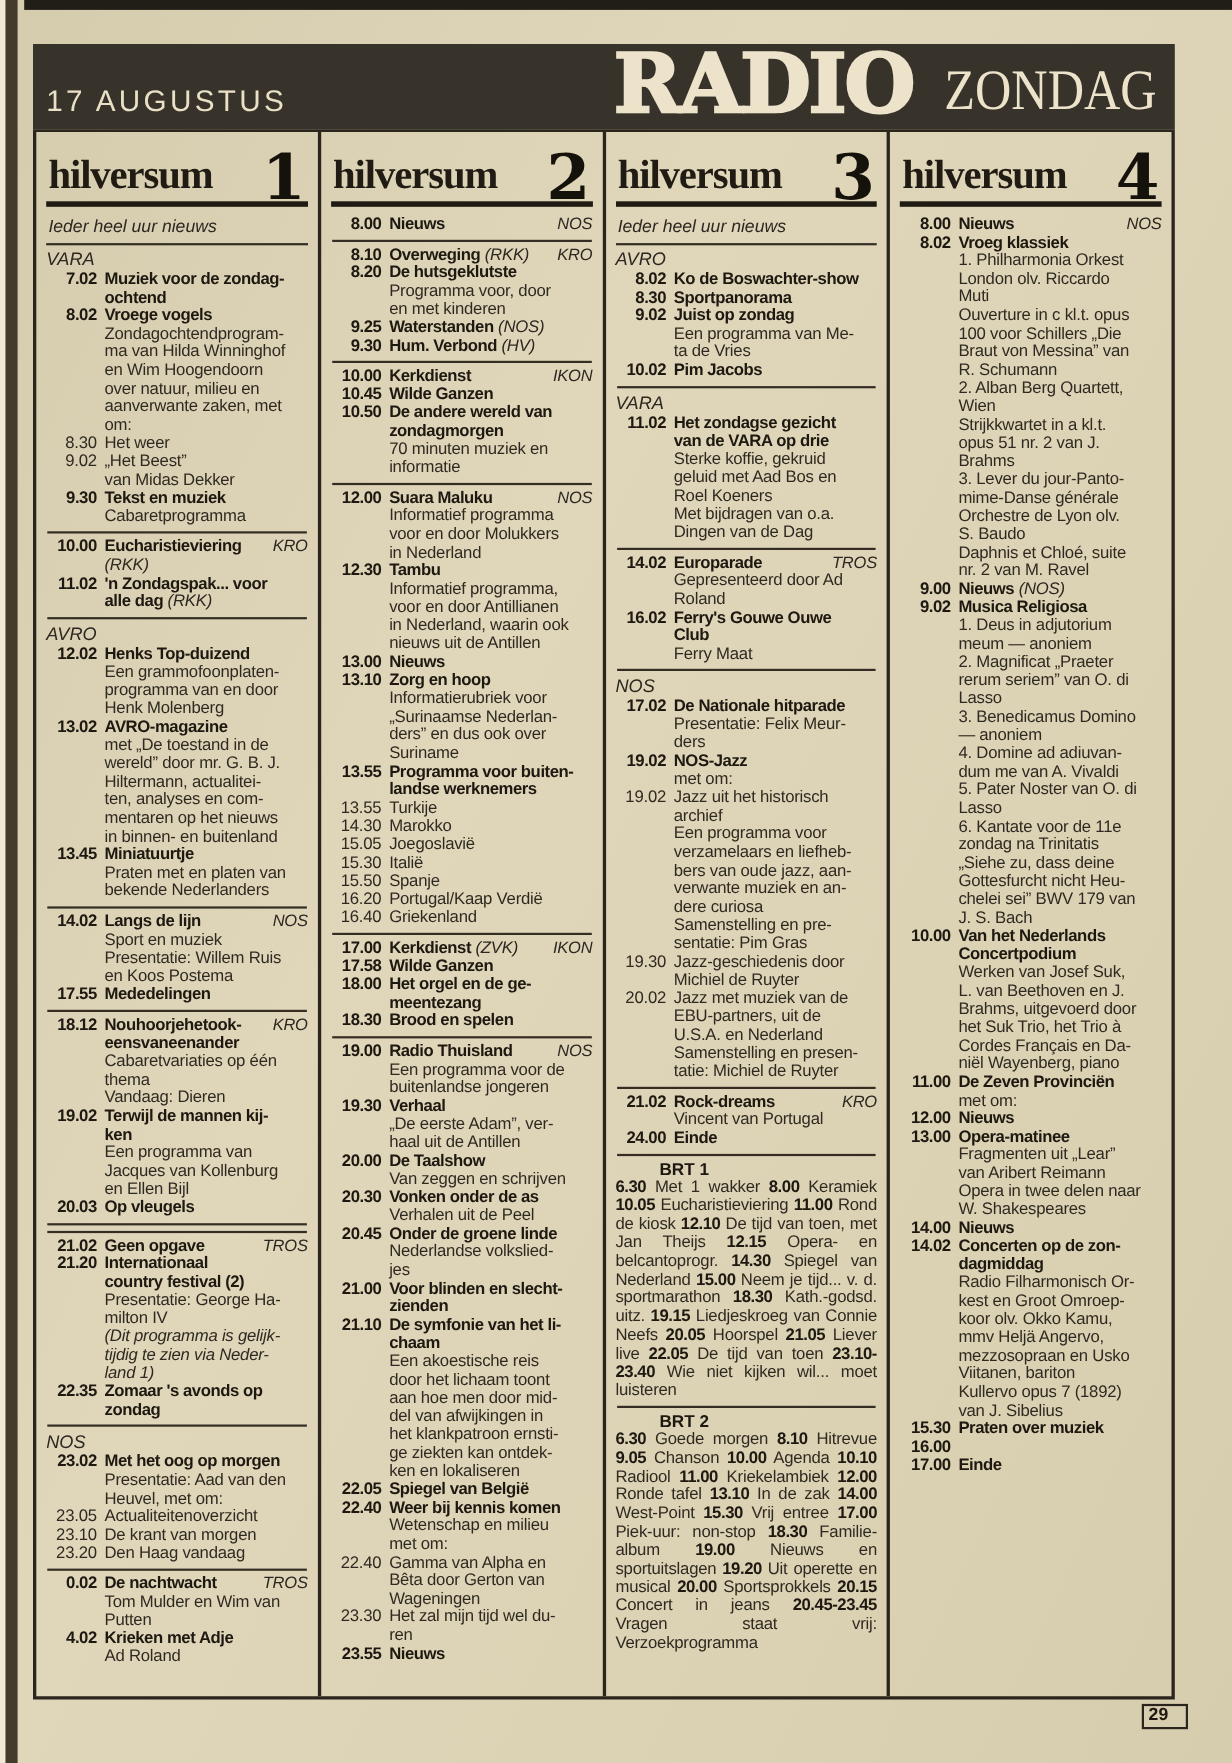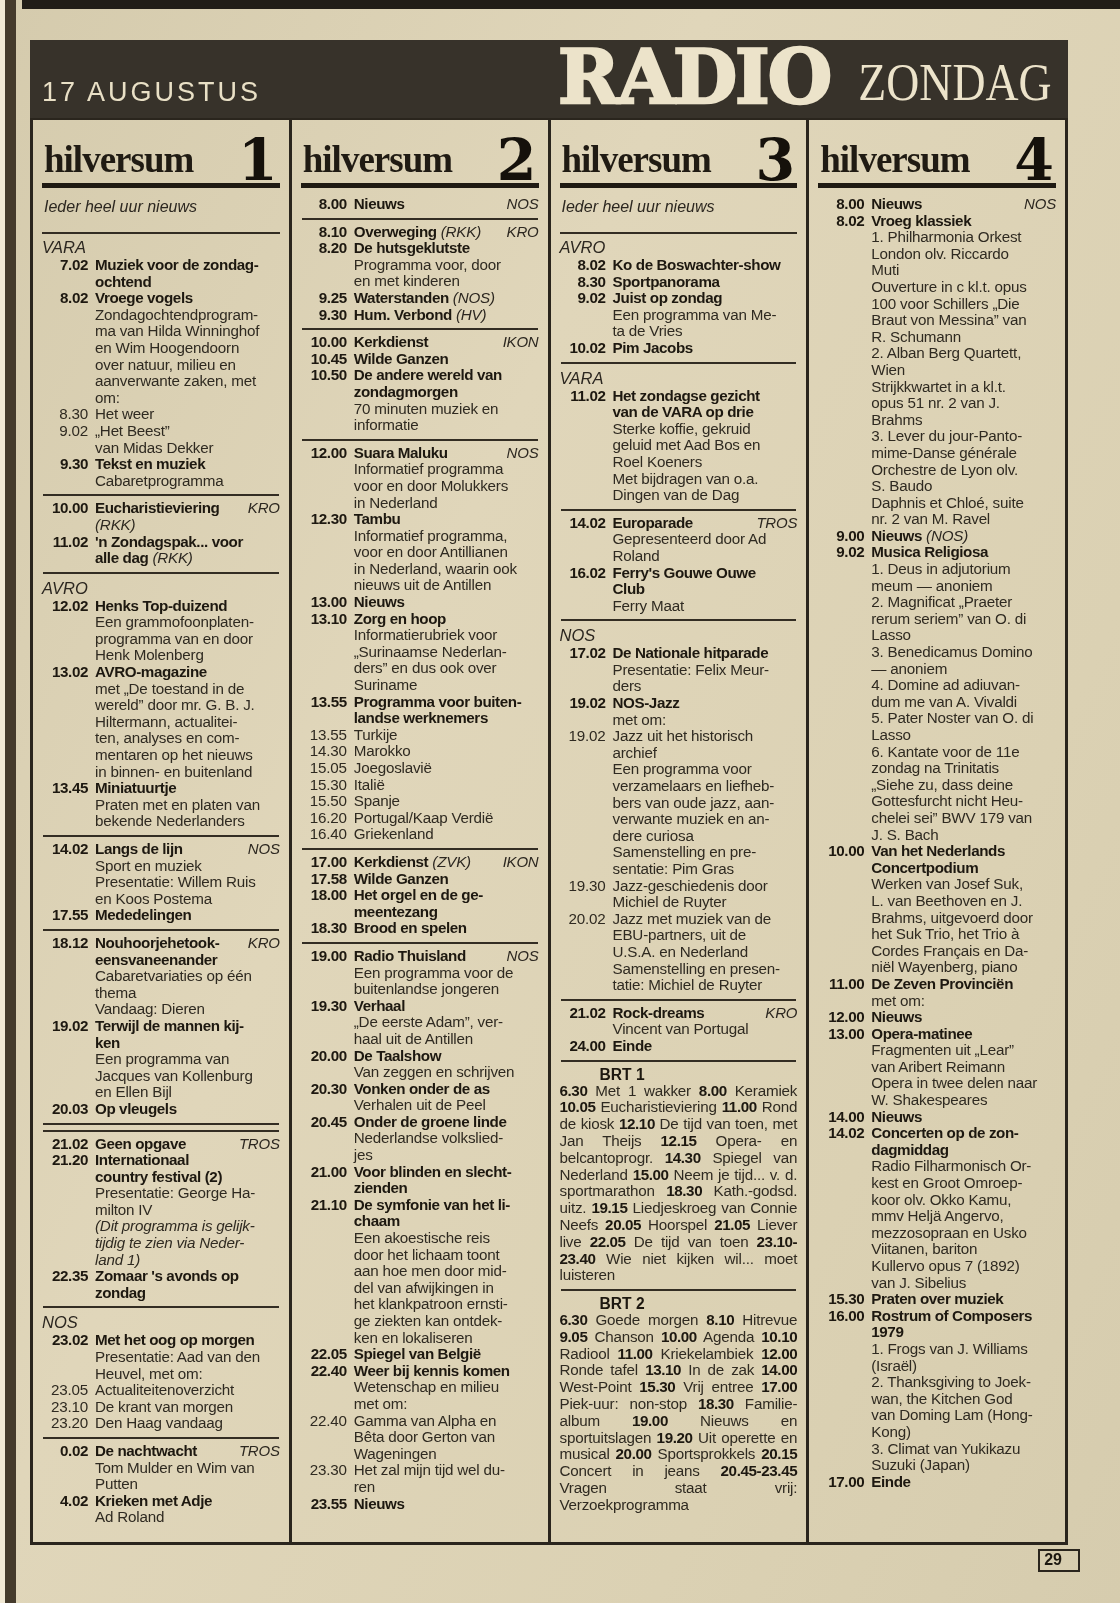--- a/index.html
+++ b/index.html
@@ -34,34 +34,34 @@
     transform:scaleX(0.88);transform-origin:right bottom;letter-spacing:0px;
   }
 
   .grid{
     display:flex;height:1427px;border:3px solid #2a251d;border-top-width:2px;
   }
   .col{flex:1 1 0;padding:0 9px;overflow:hidden;}
   .col + .col{border-left:3px solid #2a251d;}
 
   .st-head{
-    display:flex;justify-content:space-between;align-items:center;
+    display:flex;justify-content:space-between;align-items:flex-end;
     padding:18px 2px 1px 2px;border-bottom:5px solid #1f1a12;margin-bottom:8px;
   }
   .st-name{
     font-family:"Liberation Serif", serif;font-weight:bold;font-size:37px;line-height:44px;
     letter-spacing:-1px;color:#201b13;
   }
   .st-num{
     font-family:"DejaVu Serif", serif;font-weight:bold;font-size:57px;line-height:40px;
     color:#15110b;
   }
 
   .note{
-    font-style:italic;font-size:16px;padding:2px 2px 16px 2px;
+    font-style:italic;font-size:16px;padding:2px 2px 5px 2px;
     border-bottom:2px solid #332d23;margin-bottom:3px;color:#2c2720;
   }
   .bcast{
     text-align:left;font-style:italic;font-size:16.5px;padding:1px 2px 0 0;color:#2c2720;
   }
   .rule{border-top:2px solid #332d23;margin:5px 1px 4px 1px;height:0;}
 
   .entry{display:flex;font-size:15.2px;line-height:16.6px;letter-spacing:-0.2px;}
   .e-time{width:46px;flex:0 0 46px;text-align:right;margin-right:7px;}
   .e-body{position:relative;flex:1 1 auto;min-width:0;}
@@ -881,32 +881,20 @@
             </div>
           </div>
           <div class="entry bold">
             <span class="e-time">15.30</span>
             <div class="e-body">
               <span class="e-title">Praten over muziek</span>
             </div>
           </div>
           <div class="entry bold">
             <span class="e-time">16.00</span>
-            <div class="e-body">
-              <span class="e-title">Rostrum of Composers
-1979</span>
-              <div class="desc">1. Frogs van J. Williams
-(Israël)
-2. Thanksgiving to Joek-
-wan, the Kitchen God
-van Doming Lam (Hong-
-Kong)
-3. Climat van Yukikazu
-Suzuki (Japan)</div>
-            </div>
           </div>
           <div class="entry bold">
             <span class="e-time">17.00</span>
             <div class="e-body">
               <span class="e-title">Einde</span>
             </div>
           </div>
         </div>
       </div>
     </div>

